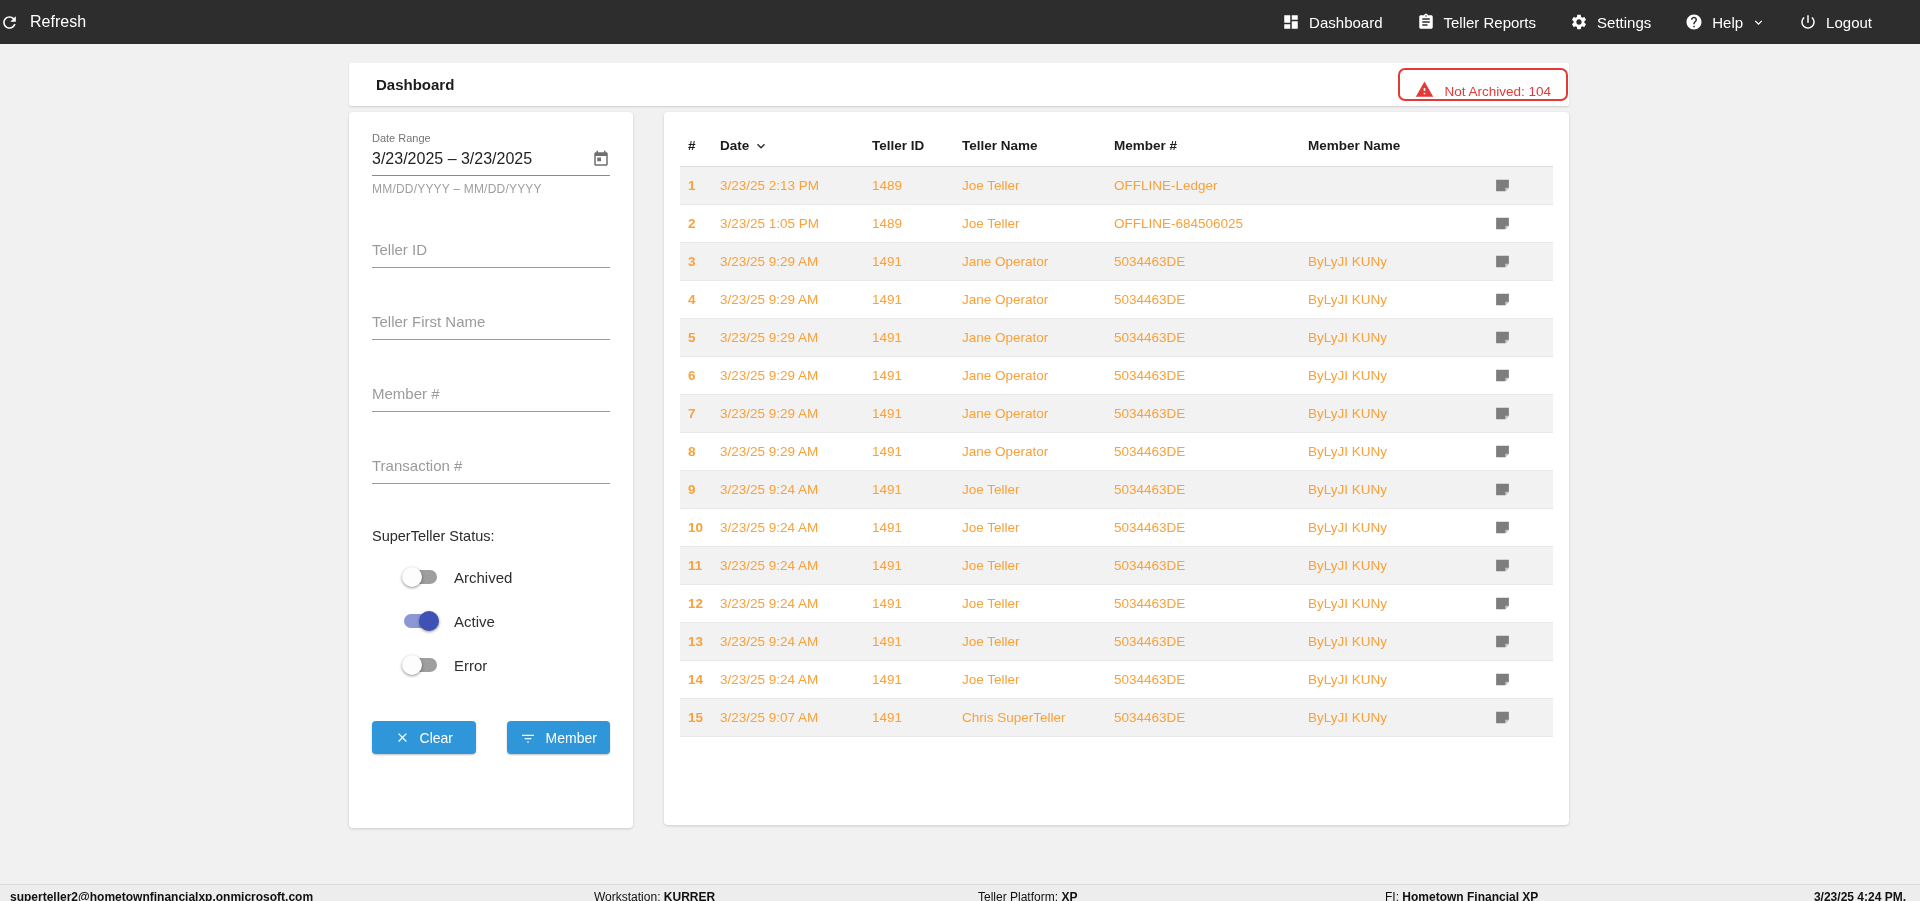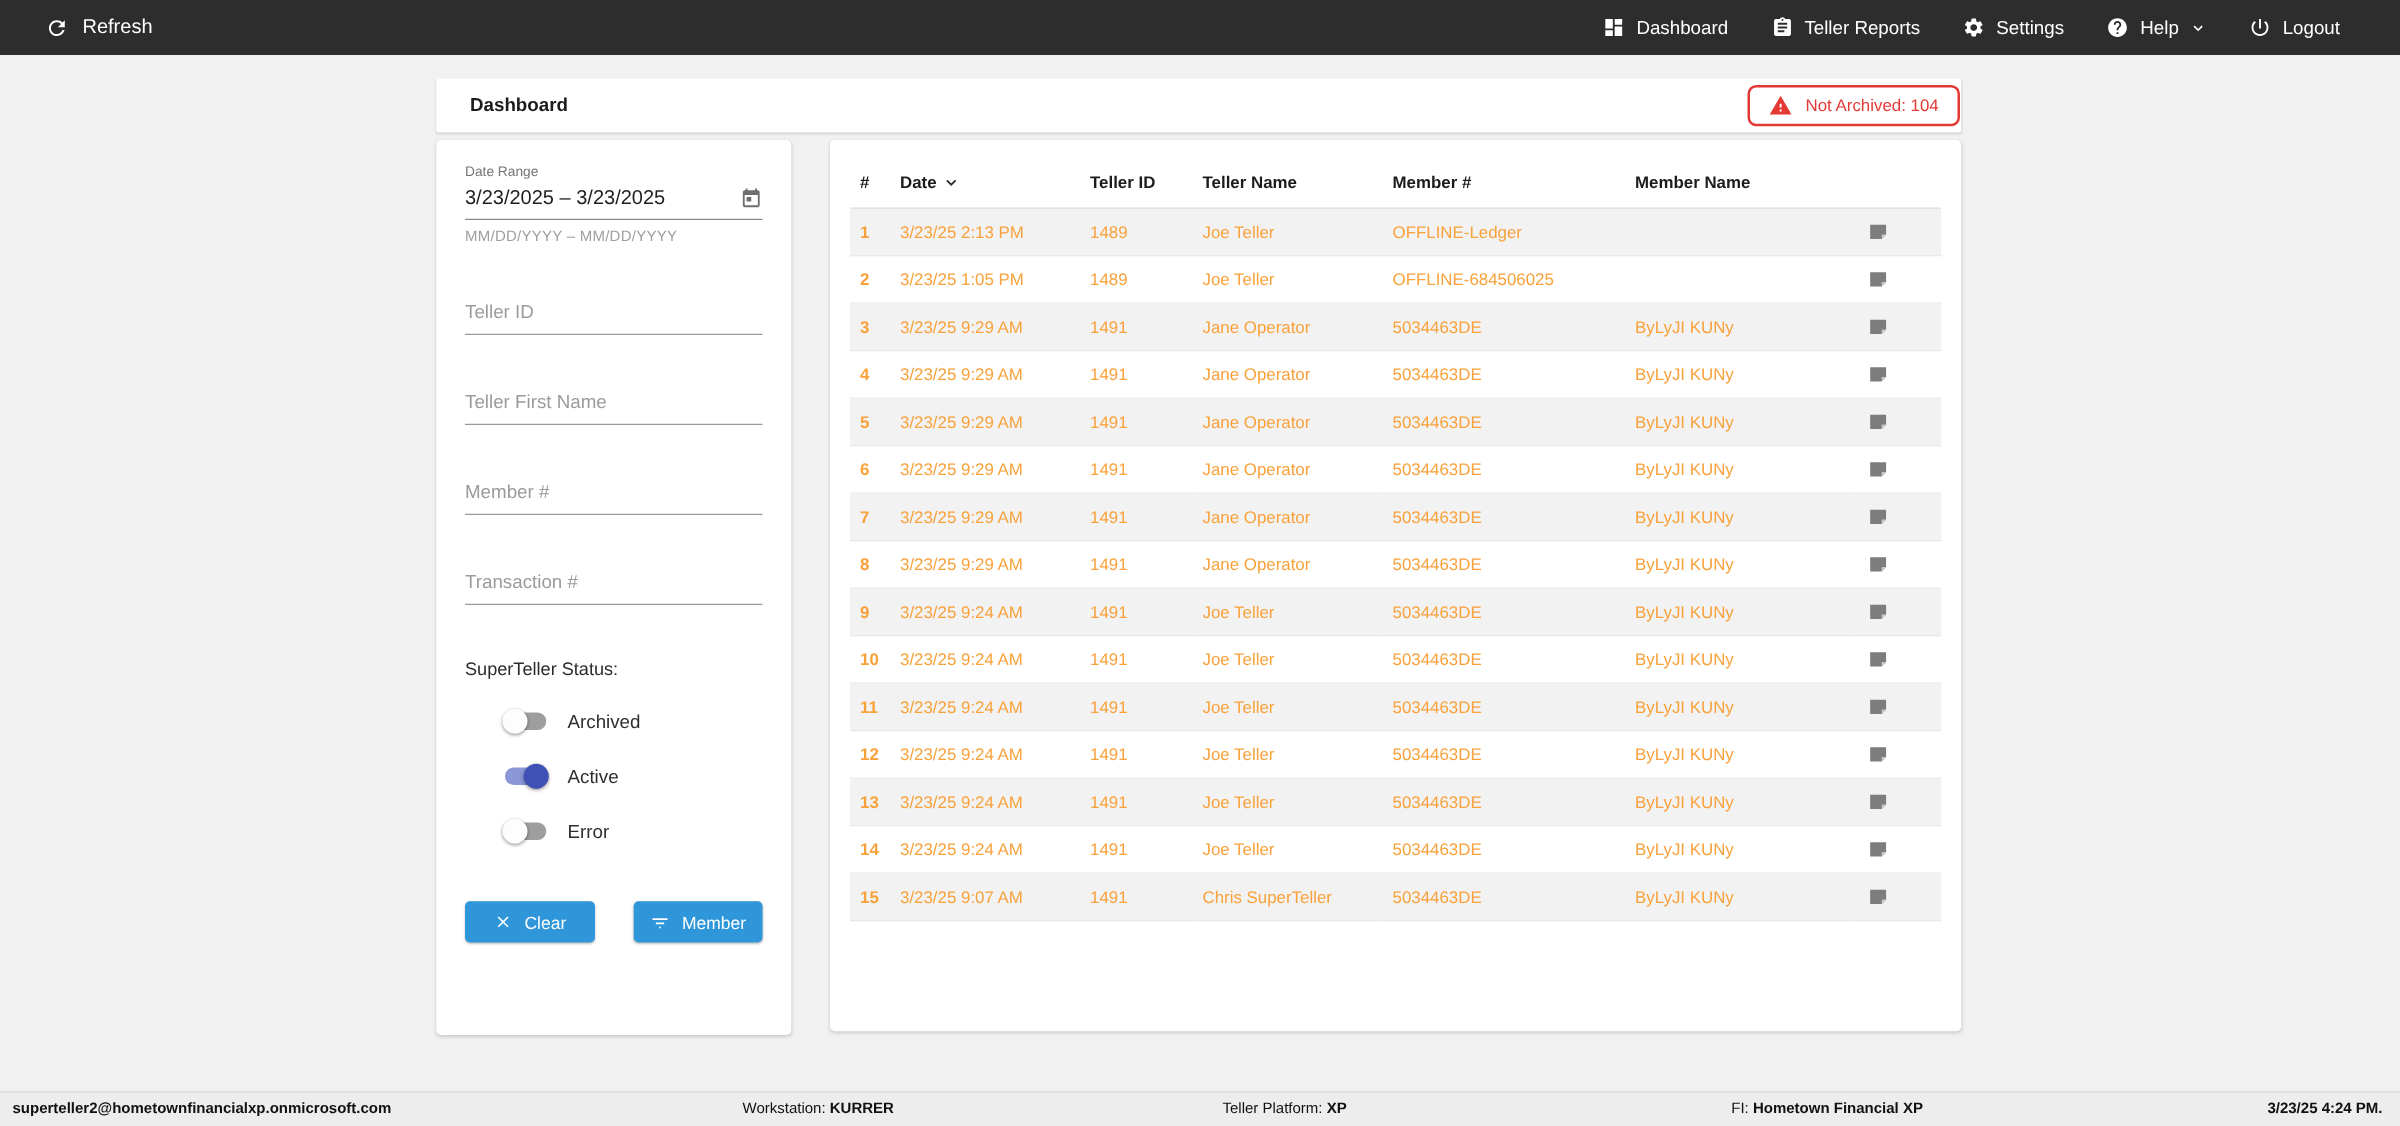--- a/index.html
+++ b/index.html
@@ -2,31 +2,31 @@
 <html><head>
 <meta charset="utf-8">
 <style>
   * { margin:0; padding:0; box-sizing:border-box; }
   html,body { width:1920px; height:901px; overflow:hidden; }
   body { font-family:"Liberation Sans", sans-serif; background:#f1f1f1; position:relative; }
 
   
   .navbar { position:absolute; top:0; left:0; width:1920px; height:44px; background:#2d2d2d;
             display:flex; align-items:center; justify-content:space-between; color:#fff; }
-  .nav-left { display:flex; align-items:center; gap:11px; padding-left:36px; cursor:pointer; }
+  .nav-left { display:flex; align-items:center; gap:11px; cursor:pointer; }
   .nav-right { display:flex; align-items:center; gap:34px; padding-right:48px; }
   .nav-item { display:flex; align-items:center; gap:9px; font-size:15px; cursor:pointer; }
   .nav-item svg { display:block; }
 
   
   .header-strip { position:absolute; left:349px; top:63px; width:1220px; height:43px; background:#fff;
                   box-shadow:0 1px 2px rgba(0,0,0,.14); display:flex; align-items:center;
                   justify-content:space-between; border-radius:2px; }
   .page-title { font-size:15px; font-weight:bold; color:#1b1b1b; padding-left:27px; }
-  .badge { display:flex; align-items:center; gap:10px; border:2px solid #e53935; border-radius:7px;
+  .badge { display:flex; align-items:flex-end; gap:10px; border:2px solid #e53935; border-radius:7px;
            background:#fff; height:33px; padding:0 15px; margin-right:1px; cursor:pointer; }
   .badge span { color:#e53935; font-size:13.5px; }
 
   
   .filter-card { position:absolute; left:349px; top:112px; width:284px; height:716px; background:#fff;
                  border-radius:4px; box-shadow:0 1px 3px rgba(0,0,0,.16); padding:20px 23px; }
   .table-card  { position:absolute; left:664px; top:112px; width:905px; height:713px; background:#fff;
                  border-radius:4px; box-shadow:0 1px 3px rgba(0,0,0,.16); padding:14px 16px 0; }
 
   
@@ -65,21 +65,21 @@
   tr.odd td { background:#f2f2f2; }
   td.icon-cell svg { display:block; margin-left:4px; }
   tbody tr { cursor:pointer; }
 
   .pagination { display:flex; align-items:center; justify-content:flex-end; gap:26px;
                 margin-top:28px; padding-right:12px; height:40px; }
   .pagination .range { font-size:12.5px; color:#616161; margin-right:14px; }
   .pg-btn { width:28px; height:28px; display:flex; align-items:center; justify-content:center; cursor:pointer; }
 
   
-  .footer { position:absolute; left:0; bottom:0; width:1920px; height:28px; background:#ededed;
+  .footer { position:absolute; left:0; bottom:0; width:1920px; height:17px; background:#ededed;
             border-top:1px solid #d9d9d9; font-size:12px; color:#111; }
   .footer div { position:absolute; top:0; line-height:24px; white-space:nowrap; }
   .f-user { left:10px; font-weight:bold; }
   .f-workstation { left:594px; }
   .f-platform { left:978px; }
   .f-fi { left:1385px; }
   .f-time { right:14px; font-weight:bold; }
   .footer b { font-weight:bold; }
 </style>
 </head>

